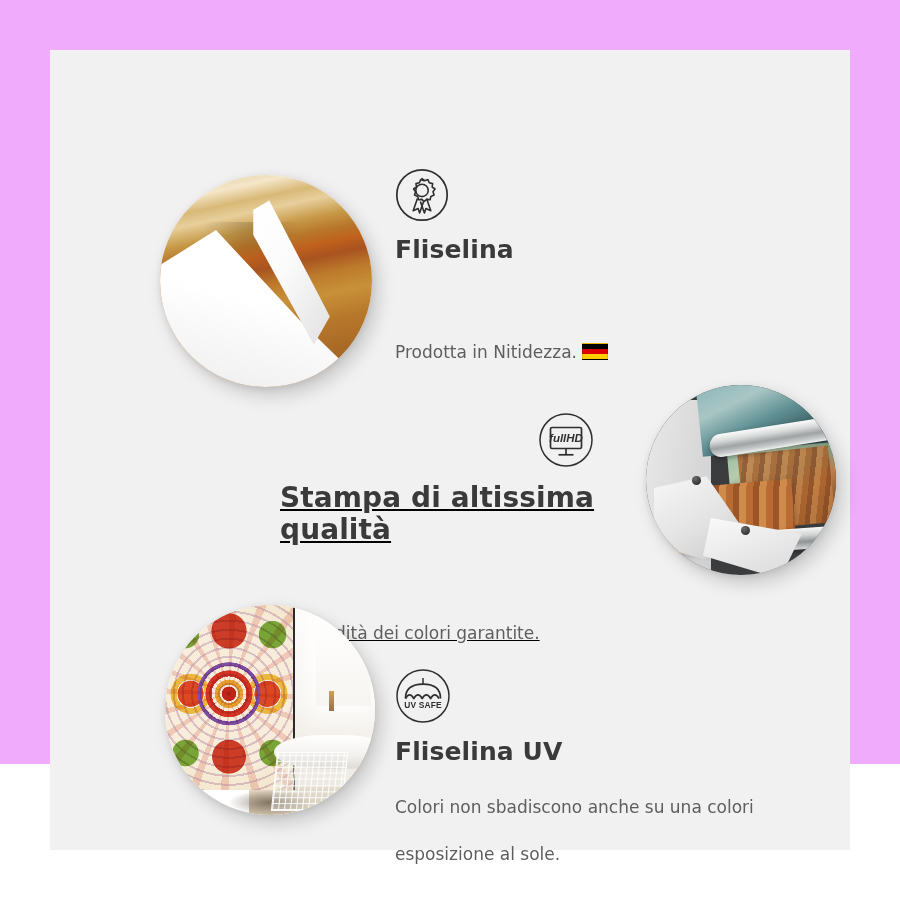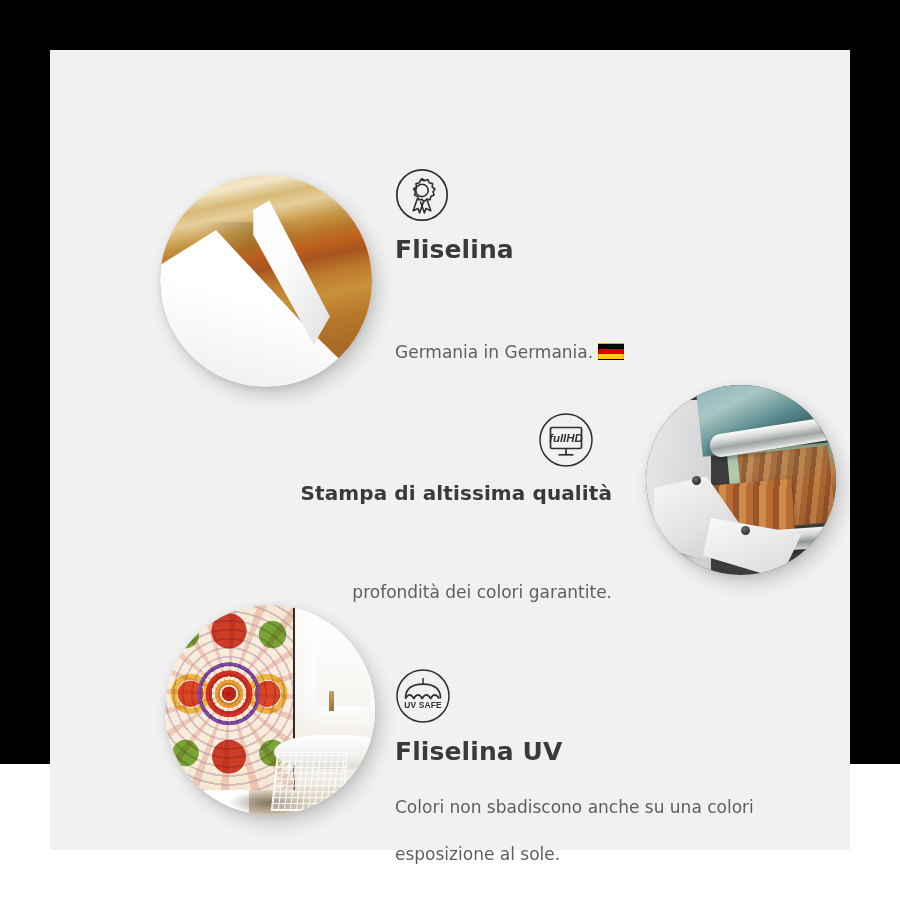--- a/index.html
+++ b/index.html
@@ -6,21 +6,21 @@
   * { margin:0; padding:0; box-sizing:border-box; }
   html, body {
     width:900px; height:900px;
     background:#ffffff;
     font-family:"DejaVu Sans", sans-serif;
     overflow:hidden;
   }
   .page {
     position:relative;
     width:900px; height:764px;
-    background:#000000;
+    background:#f0abfc;
   }
   .canvas {
     position:absolute;
     left:50px; top:50px;
     width:800px; height:800px;
     background:#f1f1f1;
   }
 
   
   .disc {
@@ -212,23 +212,23 @@
   }
   .feature p {
     font-size:17px;
     font-weight:400;
     color:#5e5e5e;
     line-height:1.37;
     white-space:pre-line;
   }
 
   #feature-fleece { left:345px; top:118px; width:330px; }
-  #feature-quality { left:230px; top:362px; width:332px; text-align:right; }
+  #feature-quality { left:230px; top:362px; width:332px; text-align:left;text-decoration:underline; }
   #feature-quality .icon-wrap { display:flex; justify-content:flex-end; padding-right:18px; }
-  #feature-quality h2 { font-size:20px; }
+  #feature-quality h2 { font-size:28px; }
   #feature-uv { left:345px; top:618px; width:400px; }
 
   .badge-icon { display:block; }
 
   .flag {
     display:inline-block;
     width:26px; height:17px;
     vertical-align:-2px;
     margin-left:5px;
     border:1px solid rgba(0,0,0,0.12);
@@ -260,21 +260,21 @@
           <circle cx="27" cy="27" r="25.2" fill="none" stroke="#2f2f2f" stroke-width="1.7"></circle>
           <path d="M27 10.5 l2.6 2.2 3.3 -1.1 1.3 3.2 3.4 0.8 -0.4 3.4 2.8 2.0 -2.0 2.8 1.1 3.3 -3.2 1.3 -0.8 3.4 -3.4 -0.4 -2.7 2.1 -2.1 -2.1 -3.4 0.4 -0.8 -3.4 -3.2 -1.3 1.1 -3.3 -2.0 -2.8 2.8 -2.0 -0.4 -3.4 3.4 -0.8 1.3 -3.2 3.3 1.1 z" fill="none" stroke="#2f2f2f" stroke-width="1.6" stroke-linejoin="round"></path>
           <circle cx="27" cy="22.4" r="6.2" fill="none" stroke="#2f2f2f" stroke-width="1.6"></circle>
           <path d="M22.4 30.6 L18.2 42.8 L23.1 40.6 L24.6 45.0 L28.6 33.6" fill="none" stroke="#2f2f2f" stroke-width="1.6" stroke-linejoin="round"></path>
           <path d="M31.6 30.6 L35.8 42.8 L30.9 40.6 L29.4 45.0 L25.4 33.6" fill="none" stroke="#2f2f2f" stroke-width="1.6" stroke-linejoin="round"></path>
         </svg>
       </div>
       <h2>Fliselina</h2>
       <p>
         <br>
-        <span class="nowrap"><span>Germania in Germania.</span><span class="flag"></span></span>
+        <span class="nowrap"><span>Prodotta in Nitidezza.</span><span class="flag"></span></span>
       </p>
     </div>
 
     <div class="disc" id="disc-printer">
       <div class="inner">
         <div class="pr-dark"></div>
         <div class="pr-wallL"></div>
         <div class="pr-print-top"></div>
         <div class="pr-print-mid"></div>
         <div class="pr-planks"></div>

